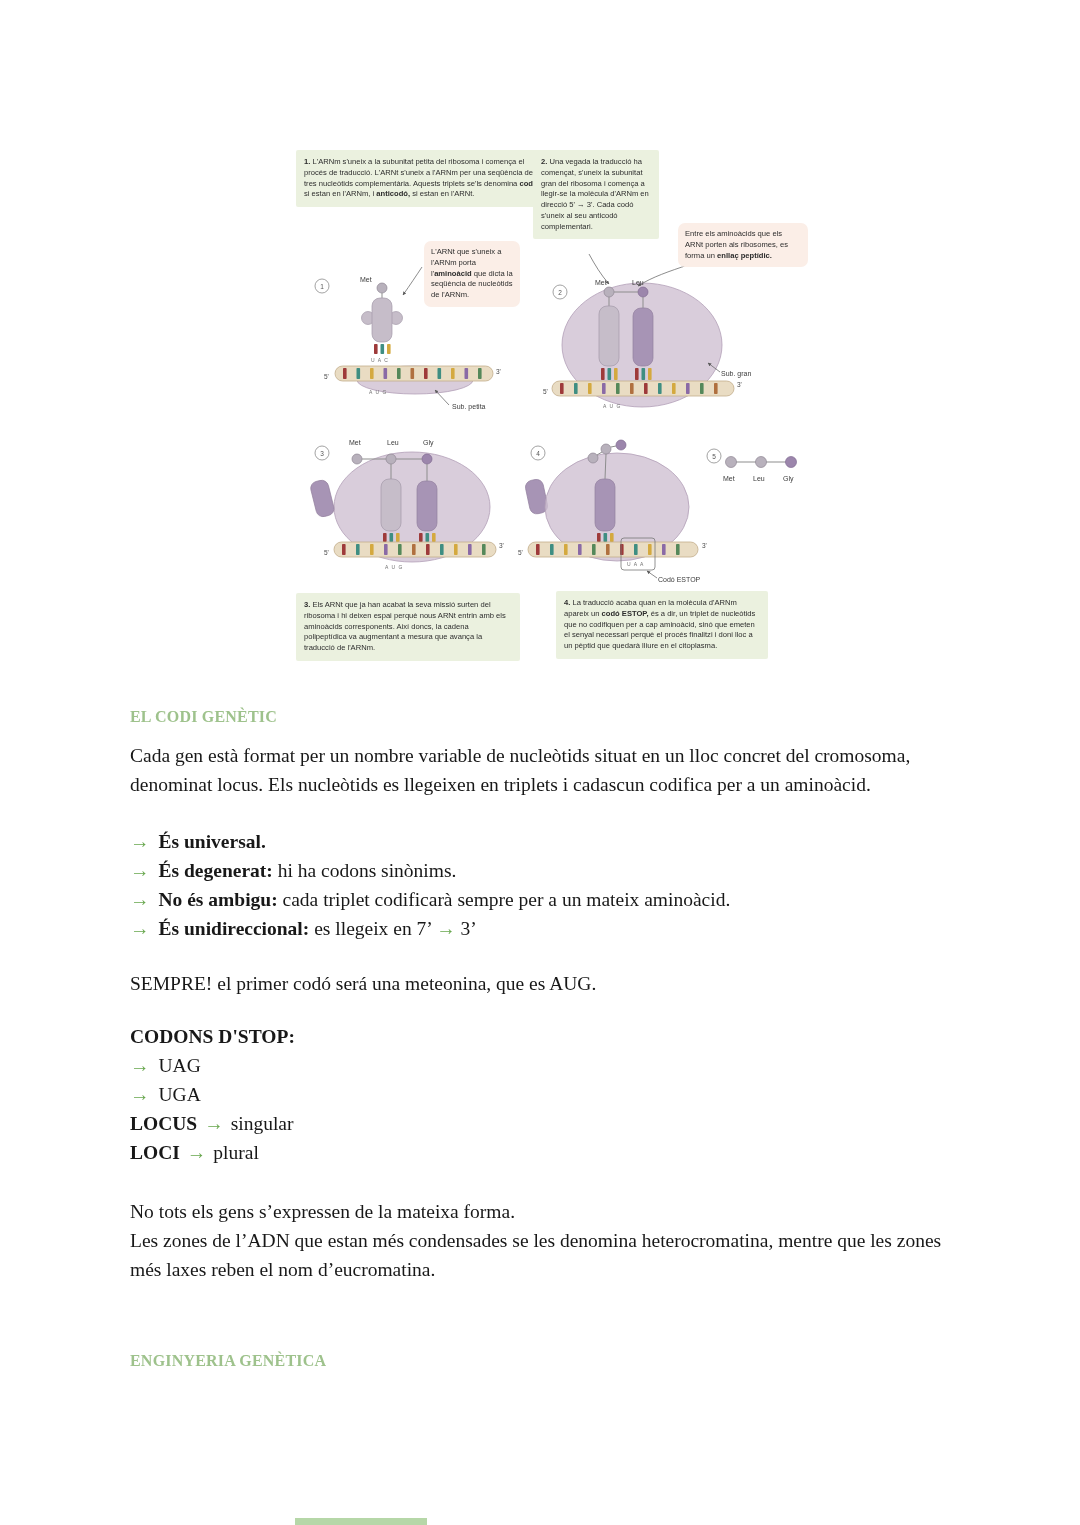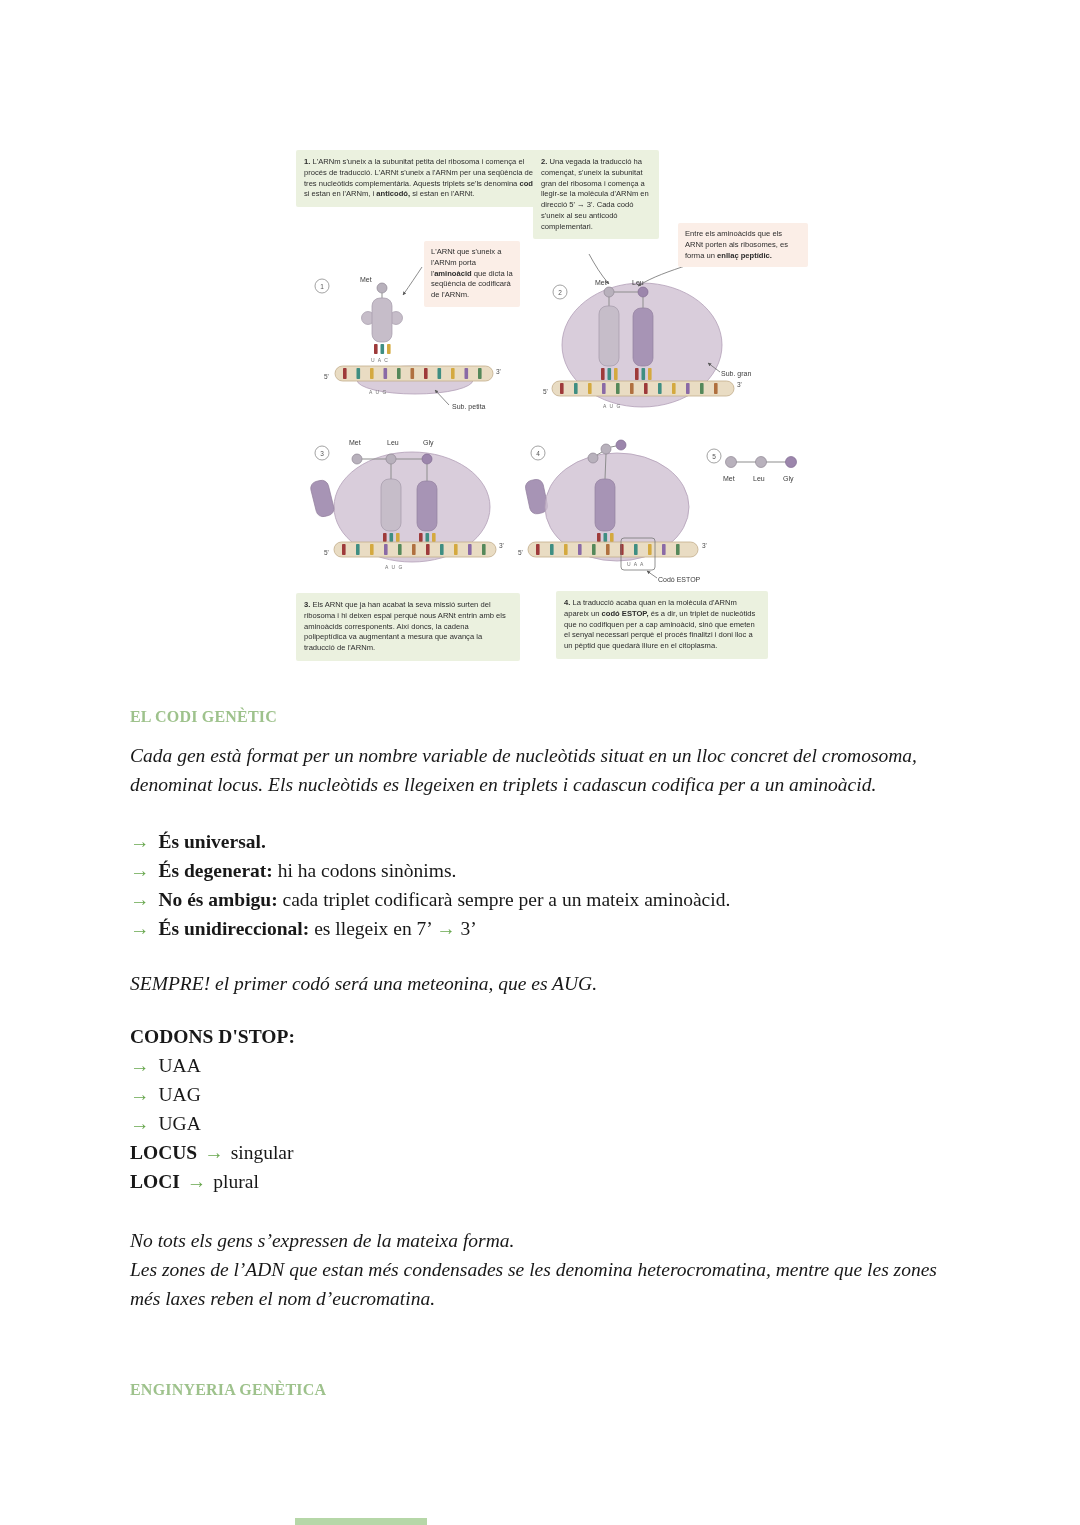--- a/index.html
+++ b/index.html
@@ -9,24 +9,24 @@
     --amino-purple:#9c86ac; --strand-fill:#e9dcc3; --strand-stroke:#c3ad8c;
     --peek-green:#b6d7a8;
   }
   *{box-sizing:border-box;}
   html,body{margin:0;padding:0;}
   body{width:1080px;height:1525px;background:#ffffff;font-family:"Liberation Serif",serif;}
   .page{position:relative;width:1080px;height:1525px;overflow:hidden;background:#fff;}
   .diagram{position:absolute;left:290px;top:145px;width:535px;height:530px;font-family:"Liberation Sans",sans-serif;}
   .diagram svg{position:absolute;left:0;top:0;}
   .note{position:absolute;background:var(--note-green-bg);color:#2d2d2d;font-size:7.6px;line-height:1.42;padding:7px 8px;border-radius:2px;}
-  .callout{position:absolute;background:var(--callout-pink-bg);color:#2d2d2d;font-size:7.6px;line-height:1.42;padding:6px 7px;border-radius:2px;}
+  .callout{position:absolute;background:var(--callout-pink-bg);color:#2d2d2d;font-size:7.6px;line-height:1.42;padding:6px 7px;border-radius:7px;}
   .note b,.callout b{font-weight:bold;}
   .content{position:absolute;left:130px;top:702px;width:828px;color:var(--text-color);font-size:19.5px;line-height:29px;}
-  p{margin:0;font-style:italic;}
+  p{margin:0;}
   .heading{font-size:16px;font-weight:bold;color:var(--heading-green);margin:0 0 10px 0;letter-spacing:.2px;font-family:"Liberation Serif",serif;}
   .para-intro{margin-bottom:28px;}
   .sempre{margin-bottom:24px;}
   .para-end{margin-bottom:62px;}
   .blist{margin:0 0 26px 0;}
   .row{line-height:29px;}
   .b{font-weight:bold;}
   .arrow{color:var(--arrow-green);font-weight:bold;}
   .blist .arrow,.col-left .arrow{margin-right:9px;}
   .arrow.inline{margin:0;}
@@ -262,21 +262,21 @@
       </g>
     </svg>
 
     <div class="note" style="left:6px;top:5px;width:257px">
       <b>1.</b><span> L'ARNm s'uneix a la subunitat petita del ribosoma i comença el procés de traducció. L'ARNt s'uneix a l'ARNm per una seqüència de tres nucleòtids complementària. Aquests triplets se'ls denomina </span><b>codó,</b><span> si estan en l'ARNm, i </span><b>anticodó,</b><span> si estan en l'ARNt.</span>
     </div>
     <div class="note" style="left:243px;top:5px;width:126px">
       <b>2.</b><span> Una vegada la traducció ha començat, s'uneix la subunitat gran del ribosoma i comença a llegir-se la molècula d'ARNm en direcció 5' → 3'. Cada codó s'uneix al seu anticodó complementari.</span>
     </div>
     <div class="callout" style="left:134px;top:96px;width:96px">
-      <span>L'ARNt que s'uneix a l'ARNm porta l'</span><b>aminoàcid</b><span> que dicta la seqüència de codificarà de l'ARNm.</span>
+      <span>L'ARNt que s'uneix a l'ARNm porta l'</span><b>aminoàcid</b><span> que dicta la seqüència de nucleòtids de l'ARNm.</span>
     </div>
     <div class="callout" style="left:388px;top:78px;width:130px">
       <span>Entre els aminoàcids que els ARNt porten als ribosomes, es forma un </span><b>enllaç peptídic.</b>
     </div>
     <div class="note" style="left:6px;top:448px;width:224px">
       <b>3.</b><span> Els ARNt que ja han acabat la seva missió surten del ribosoma i hi deixen espai perquè nous ARNt entrin amb els aminoàcids corresponents. Així doncs, la cadena polipeptídica va augmentant a mesura que avança la traducció de l'ARNm.</span>
     </div>
     <div class="note" style="left:266px;top:446px;width:212px">
       <b>4.</b><span> La traducció acaba quan en la molècula d'ARNm apareix un </span><b>codó ESTOP,</b><span> és a dir, un triplet de nucleòtids que no codifiquen per a cap aminoàcid, sinó que emeten el senyal necessari perquè el procés finalitzi i doni lloc a un pèptid que quedarà lliure en el citoplasma.</span>
     </div>
@@ -299,23 +299,20 @@
       <div class="row">
         <span class="arrow">→</span><span class="b">És unidireccional:</span><span> es llegeix en 7’ </span><span class="arrow inline">→</span><span> 3’</span>
       </div>
     </div>
 
     <p class="sempre">SEMPRE! el primer codó será una meteonina, que es AUG.</p>
 
     <div class="cols">
       <div class="col-left">
         <div class="row b">CODONS D'STOP:</div>
-        <div class="row">
-          <span class="arrow">→</span><span>UAA</span>
-        </div>
         <div class="row">
           <span class="arrow">→</span><span>UAG</span>
         </div>
         <div class="row">
           <span class="arrow">→</span><span>UGA</span>
         </div>
       </div>
       <div class="col-right">
         <div class="row">
           <span class="b">LOCUS</span><span class="arrow mid">→</span><span>singular</span>

